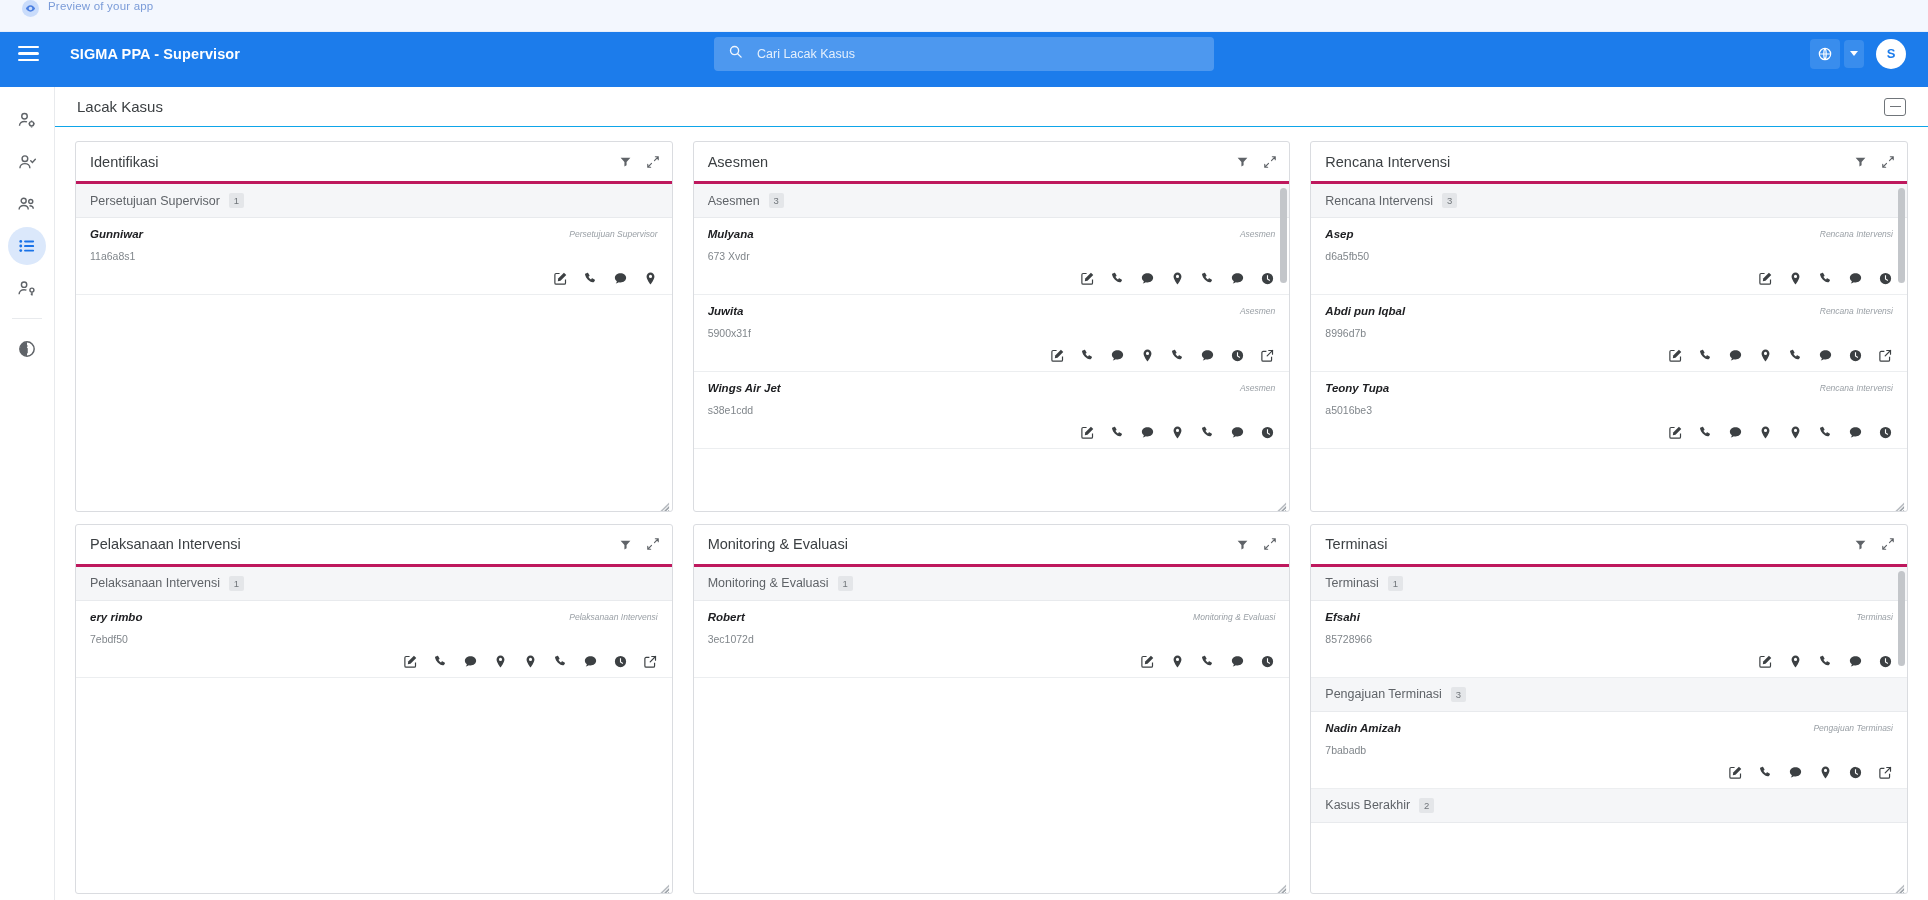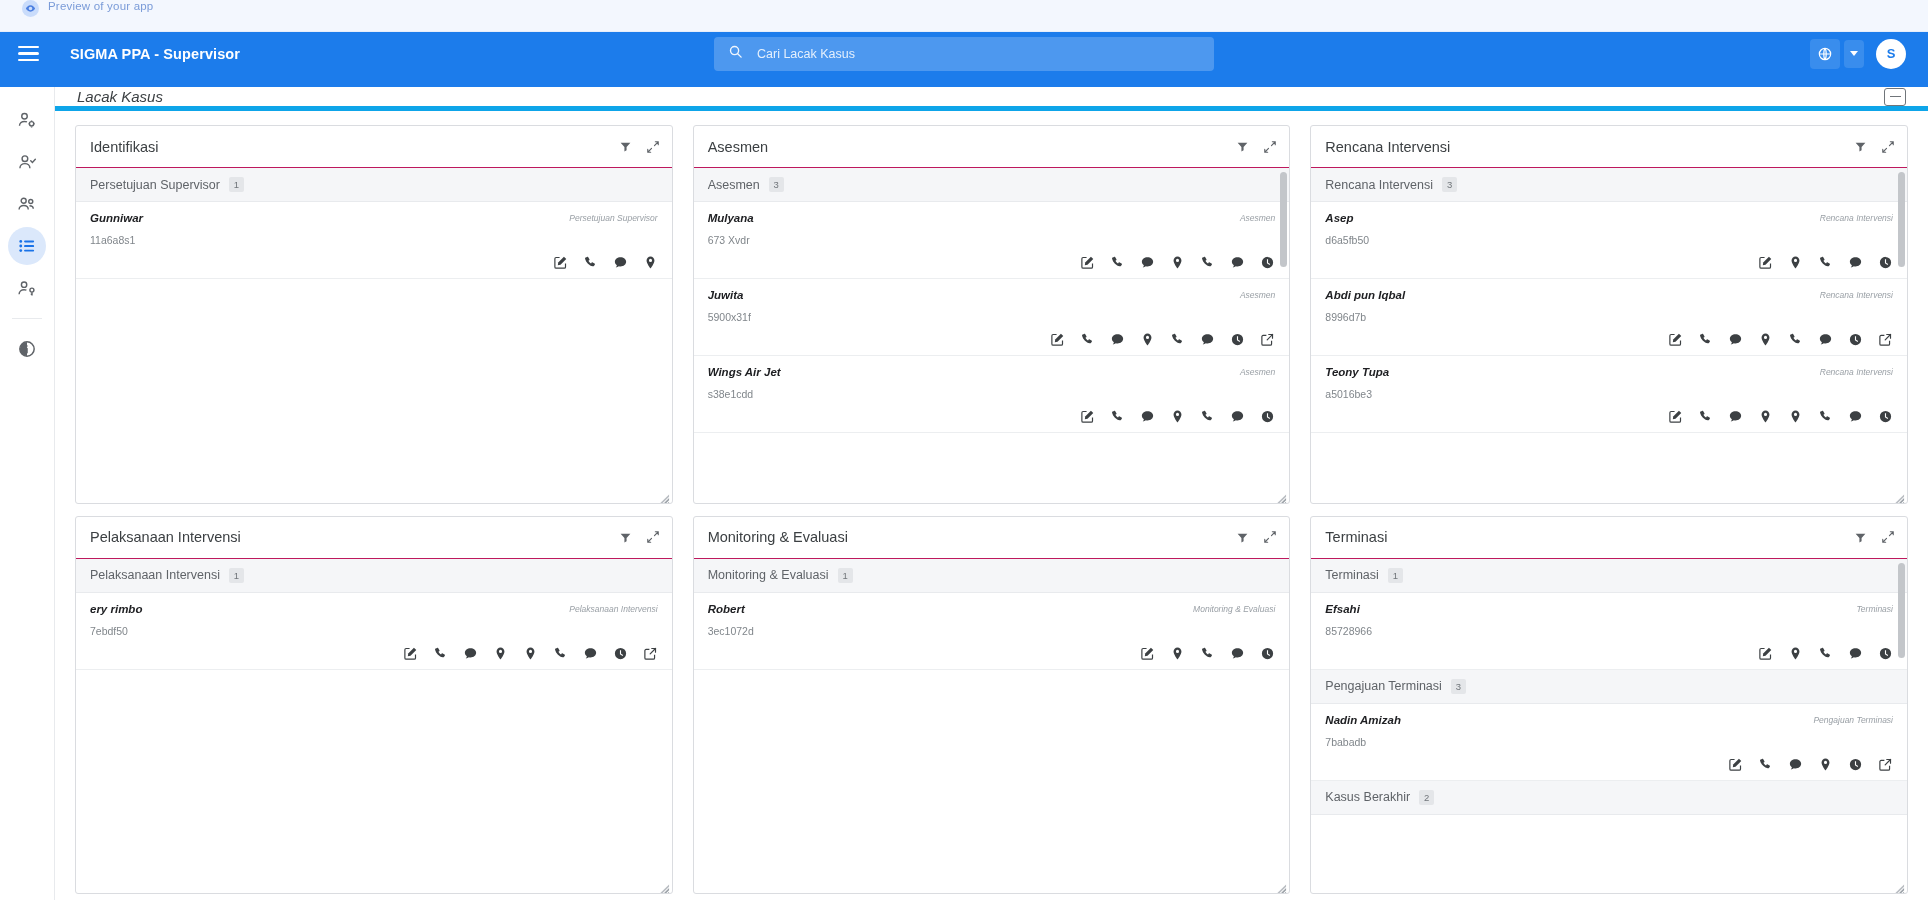--- a/index.html
+++ b/index.html
@@ -73,22 +73,22 @@
   .side-item {
     width: 38px; height: 38px; border-radius: 50%; display: flex;
     align-items: center; justify-content: center; cursor: pointer; color: #5f6368;
   }
   .side-item.active { background: #dbe8fb; color: #1a73e8; }
   .side-sep { width: 30px; height: 1px; background: #e8eaed; margin: 7px 0; }
 
   .content { flex: 1; display: flex; flex-direction: column; min-width: 0; }
 
   .page-head {
-    height: 24px; display: flex; align-items: center; padding: 0 22px;
-    border-bottom: 5px solid #0ea5e9; background: #fff; flex: none; font-style: italic;
+    height: 40px; display: flex; align-items: center; padding: 0 22px;
+    border-bottom: 1px solid #0ea5e9; background: #fff; flex: none;
   }
   .page-title { font-size: 15px; color: #3c4043; }
   .page-head-right { margin-left: auto; display: flex; align-items: center; }
   .menu-sq { width: 22px; height: 18px; border: 1.5px solid #70757a; border-radius: 3px;
     display:flex; align-items:center; justify-content:center; cursor:pointer; }
   .menu-sq i { display:block; width: 11px; height: 1.5px; background:#70757a; }
 
   
   .board {
     flex: 1; display: grid; grid-template-columns: repeat(3, 1fr);
@@ -97,21 +97,21 @@
   }
   .cell { padding: 6px 10px; min-width: 0; min-height: 0; display: flex; }
 
   .card {
     flex: 1; border: 1px solid #dadce0; border-radius: 3px; background: #fff;
     display: flex; flex-direction: column; min-width: 0; min-height: 0;
     position: relative;
   }
   .card-head {
     height: 42px; flex: none; display: flex; align-items: center;
-    padding: 0 12px 0 14px; border-bottom: 1px solid #be185d;
+    padding: 0 12px 0 14px; border-bottom: 3px solid #be185d;
   }
   .card-title { font-size: 14.5px; color: #3c4043; }
   .card-head-tools { margin-left: auto; display: flex; align-items: center; gap: 14px; }
   .tool { cursor: pointer; color: #5f6368; display: flex; }
 
   .card-body { flex: 1; overflow: hidden; position: relative; min-height: 0; }
   .scroll-col { height: 100%; overflow: hidden; }
 
   .group-head {
     background: #f5f6f8; border-bottom: 1px solid #e8eaed;

